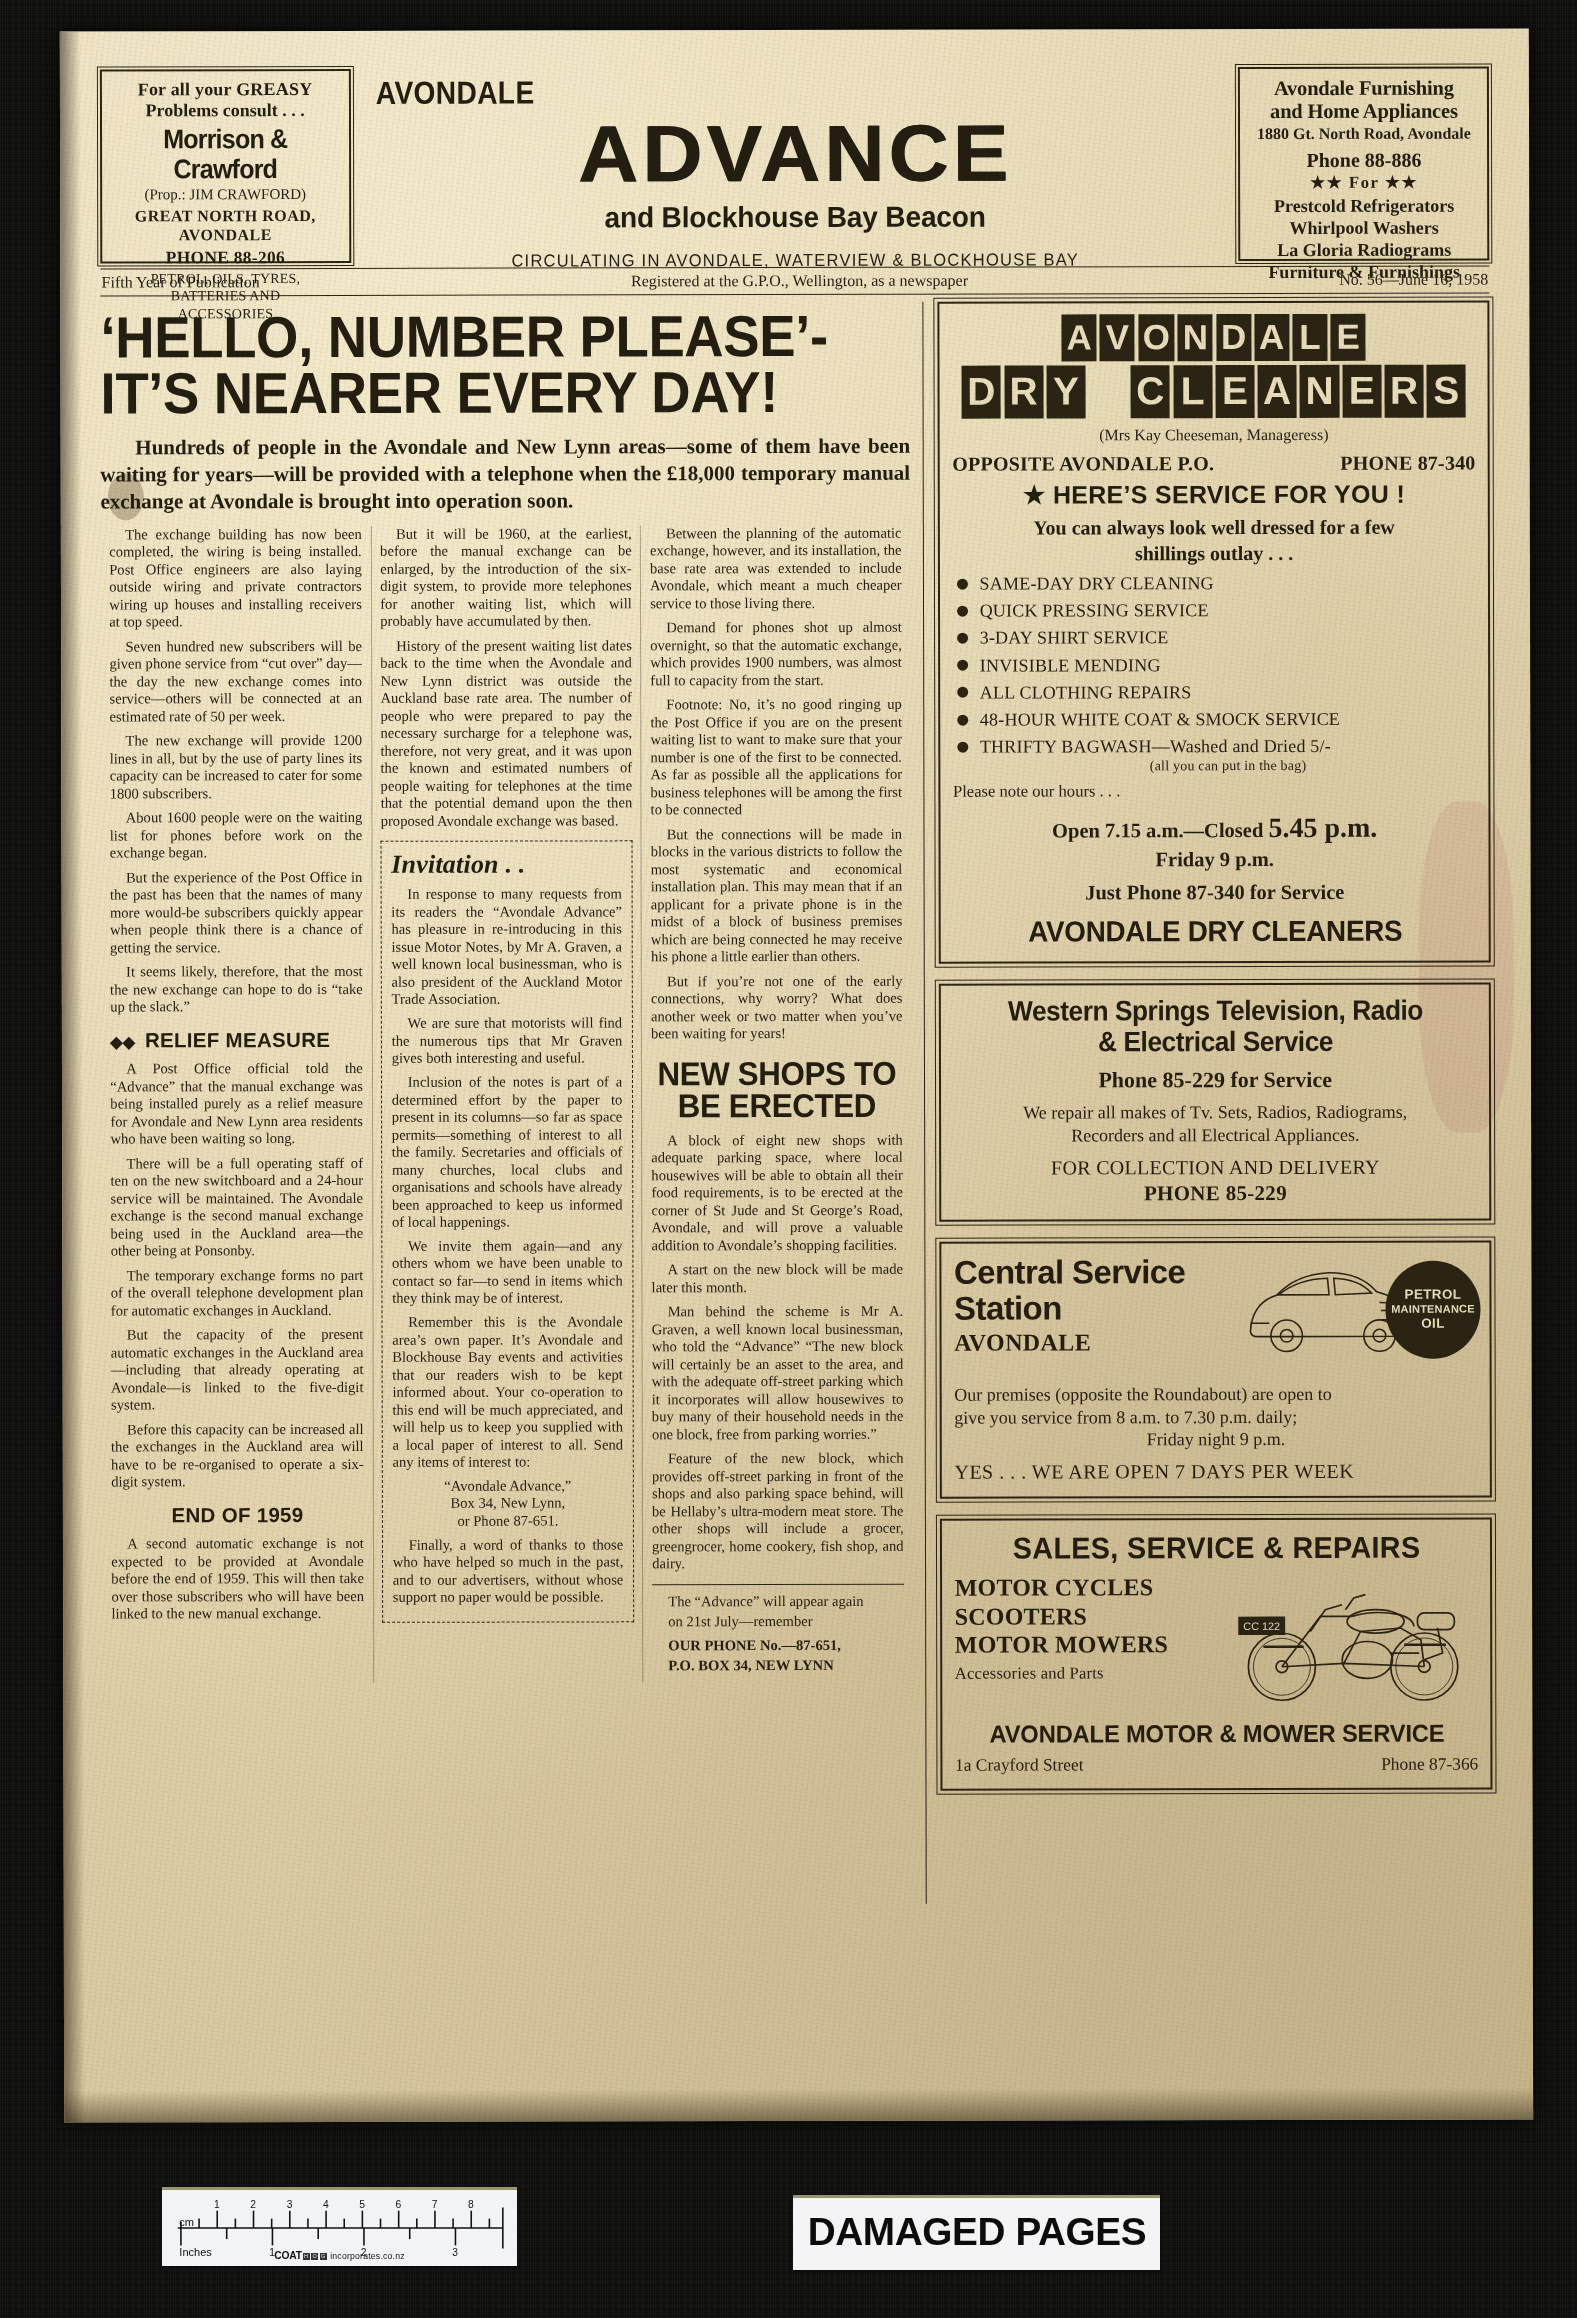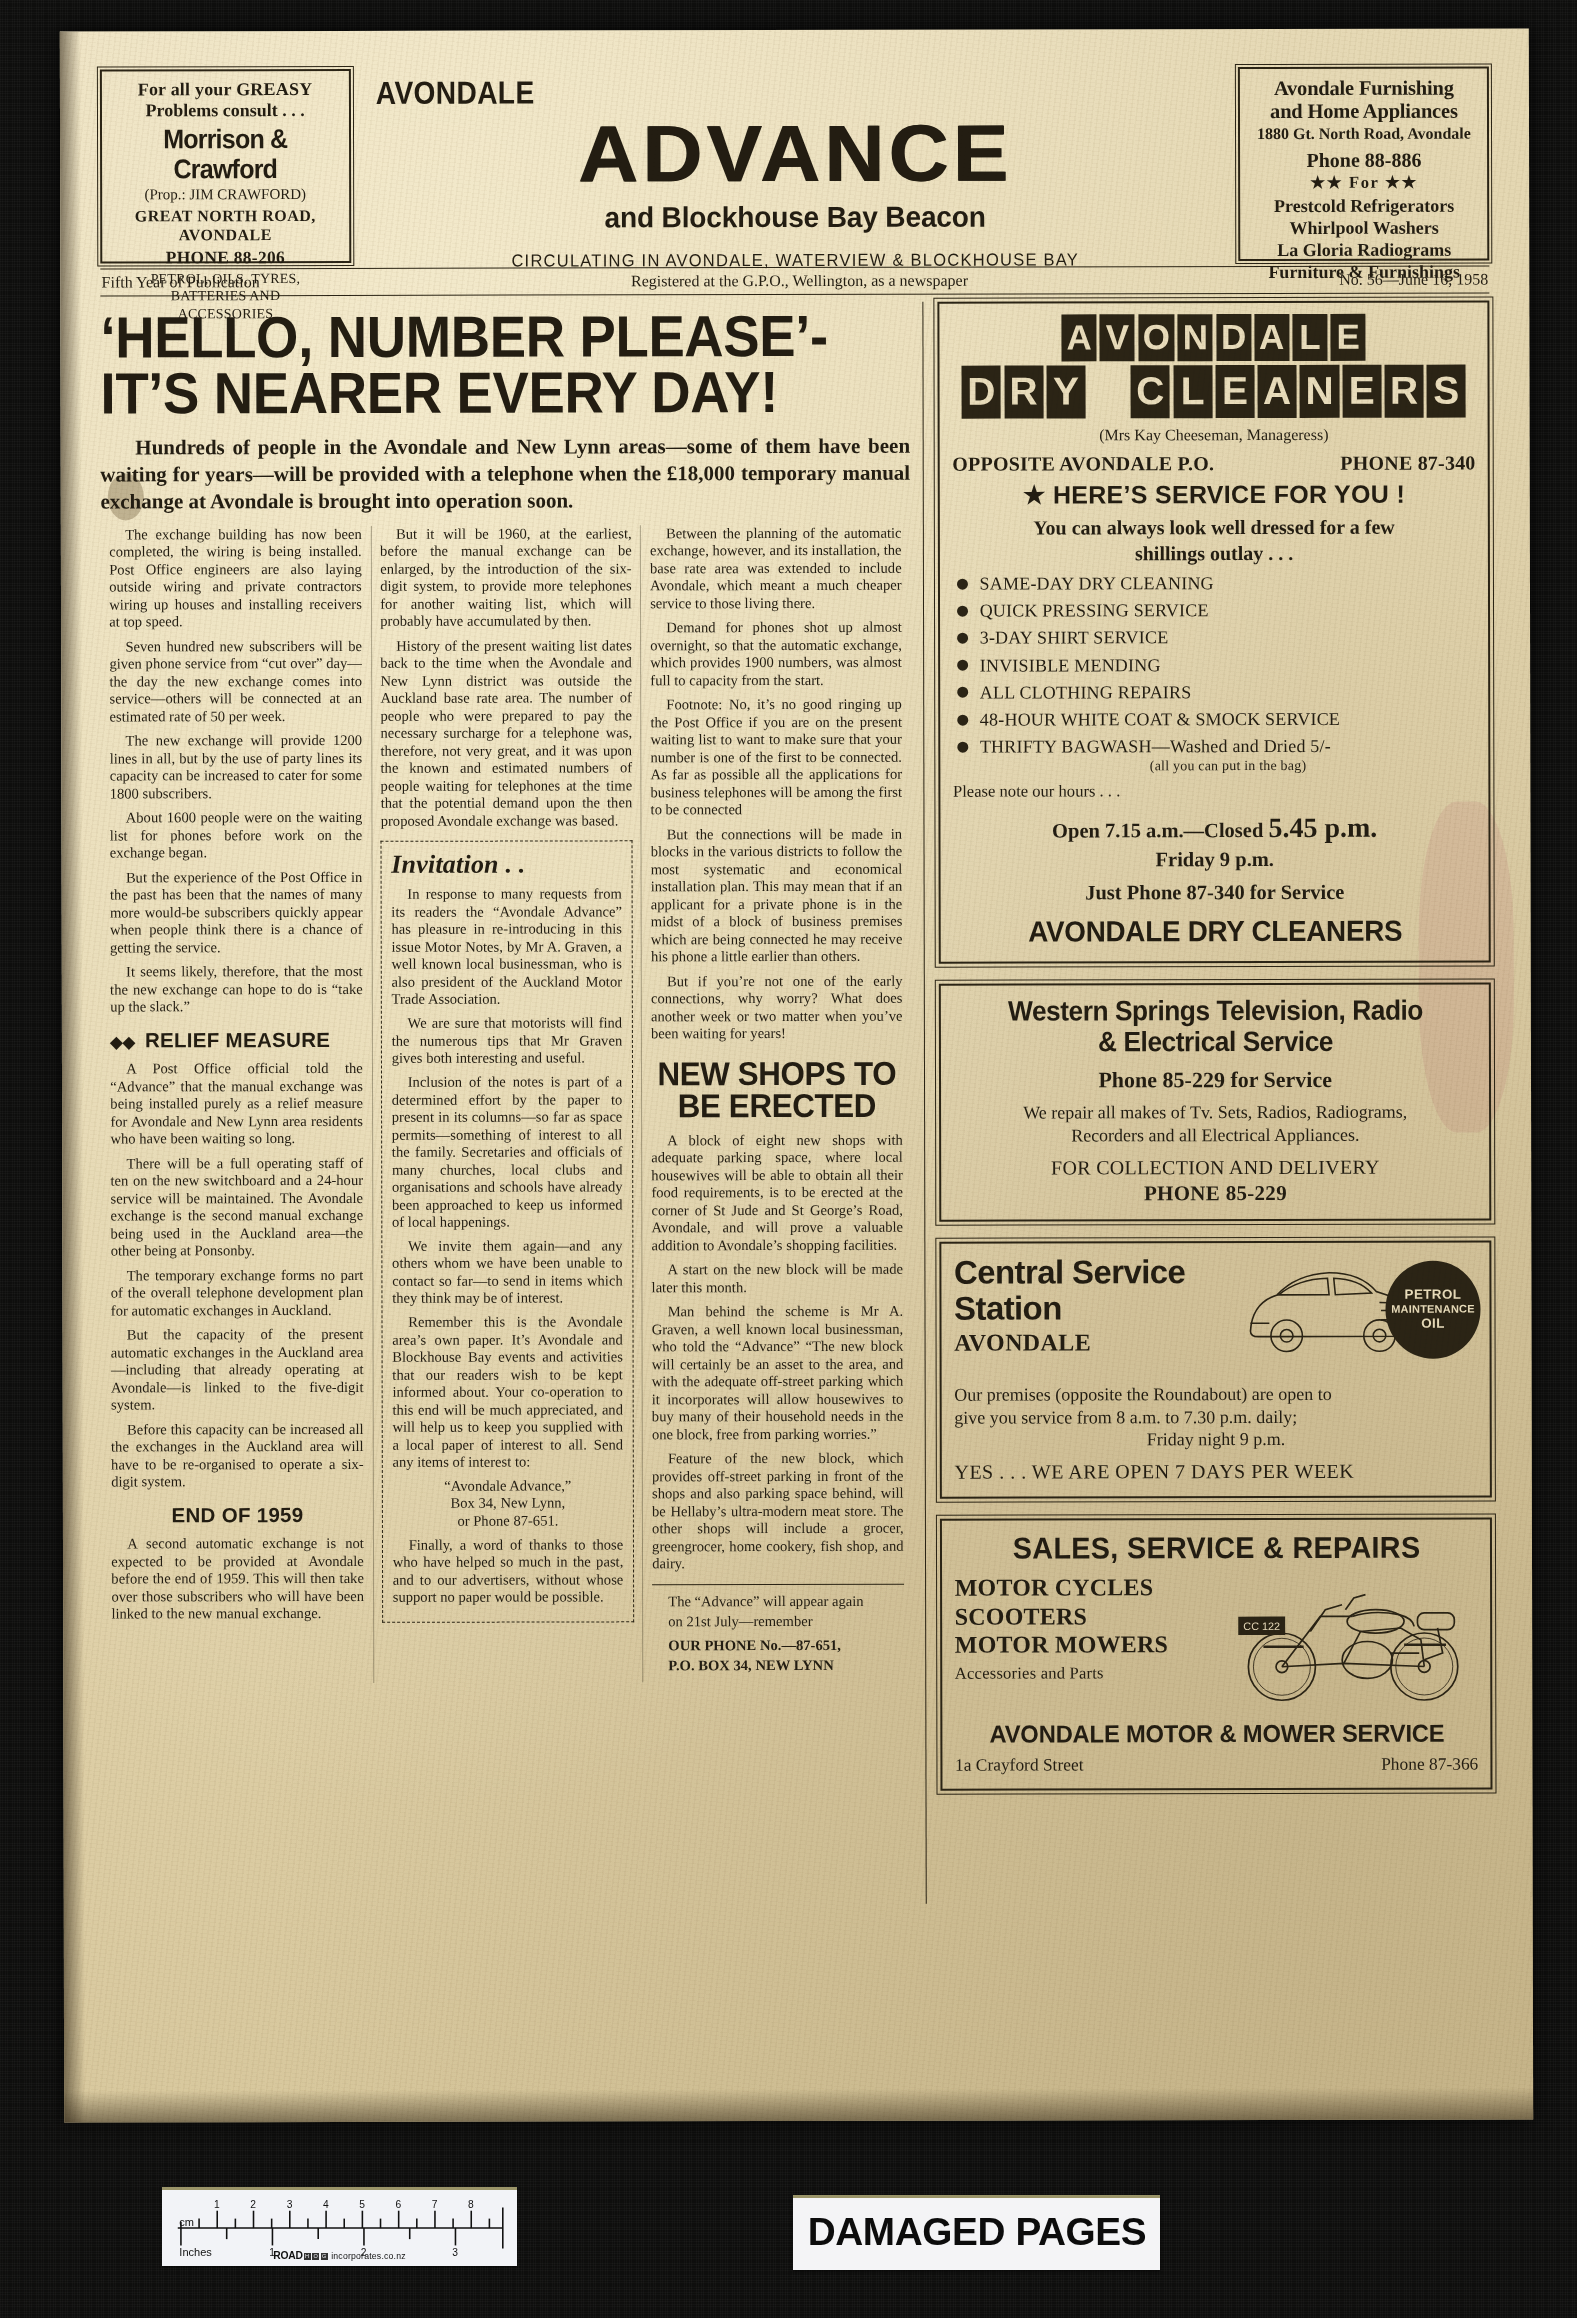--- a/index.html
+++ b/index.html
@@ -637,21 +637,21 @@
       <text x="342" y="26">7</text>
         <text x="388" y="26">8</text>
       <text x="22" y="50" font-size="14">cm</text>
       <text x="22" y="88" font-size="14">Inches</text>
       <text x="136" y="88">1</text>
         <text x="252" y="88">2</text>
         <text x="368" y="88">3</text>
     </g>
   </svg>
   <div class="brand">
-    <span class="nz">ROAD</span><span class="sq">H</span><span class="sq">O</span><span class="sq">G</span> <span>incorporates.co.nz</span>
+    <span class="nz">COAT</span><span class="sq">H</span><span class="sq">O</span><span class="sq">G</span> <span>incorporates.co.nz</span>
   </div>
 </div>
 
 <div id="damaged">
   <div class="dtop"></div>
   <span>DAMAGED PAGES</span>
 </div>
 
 
 </body></html>

